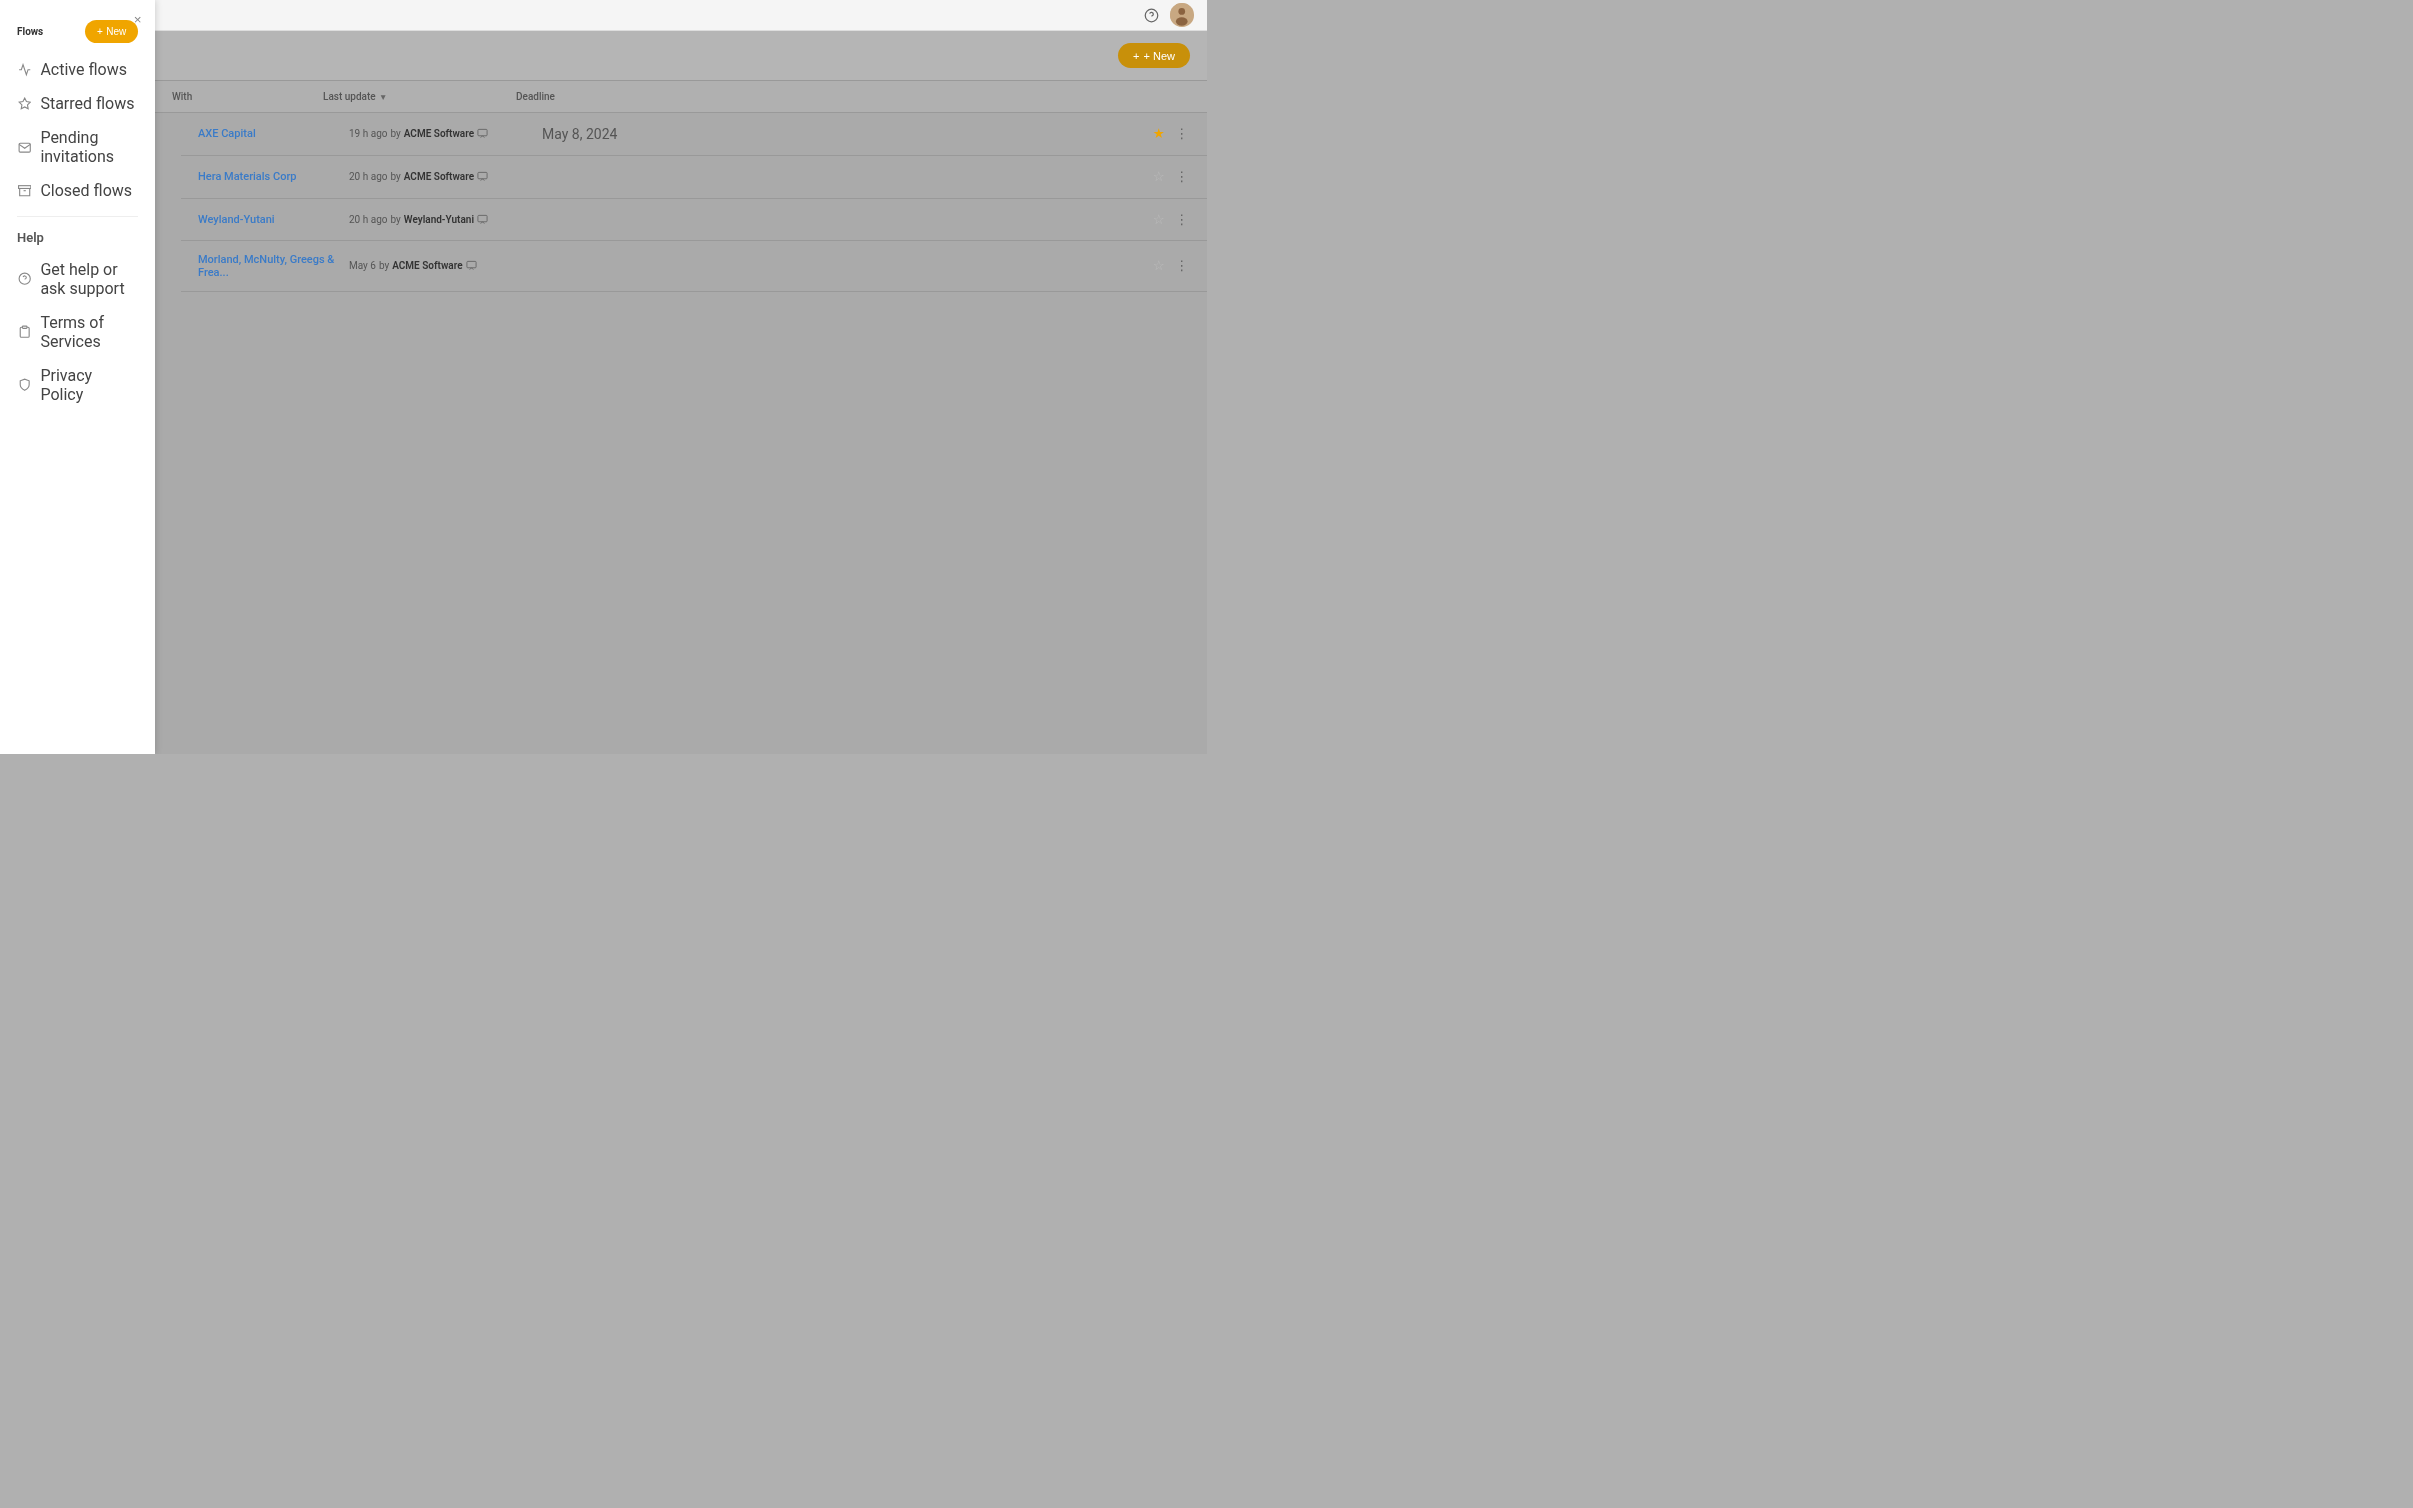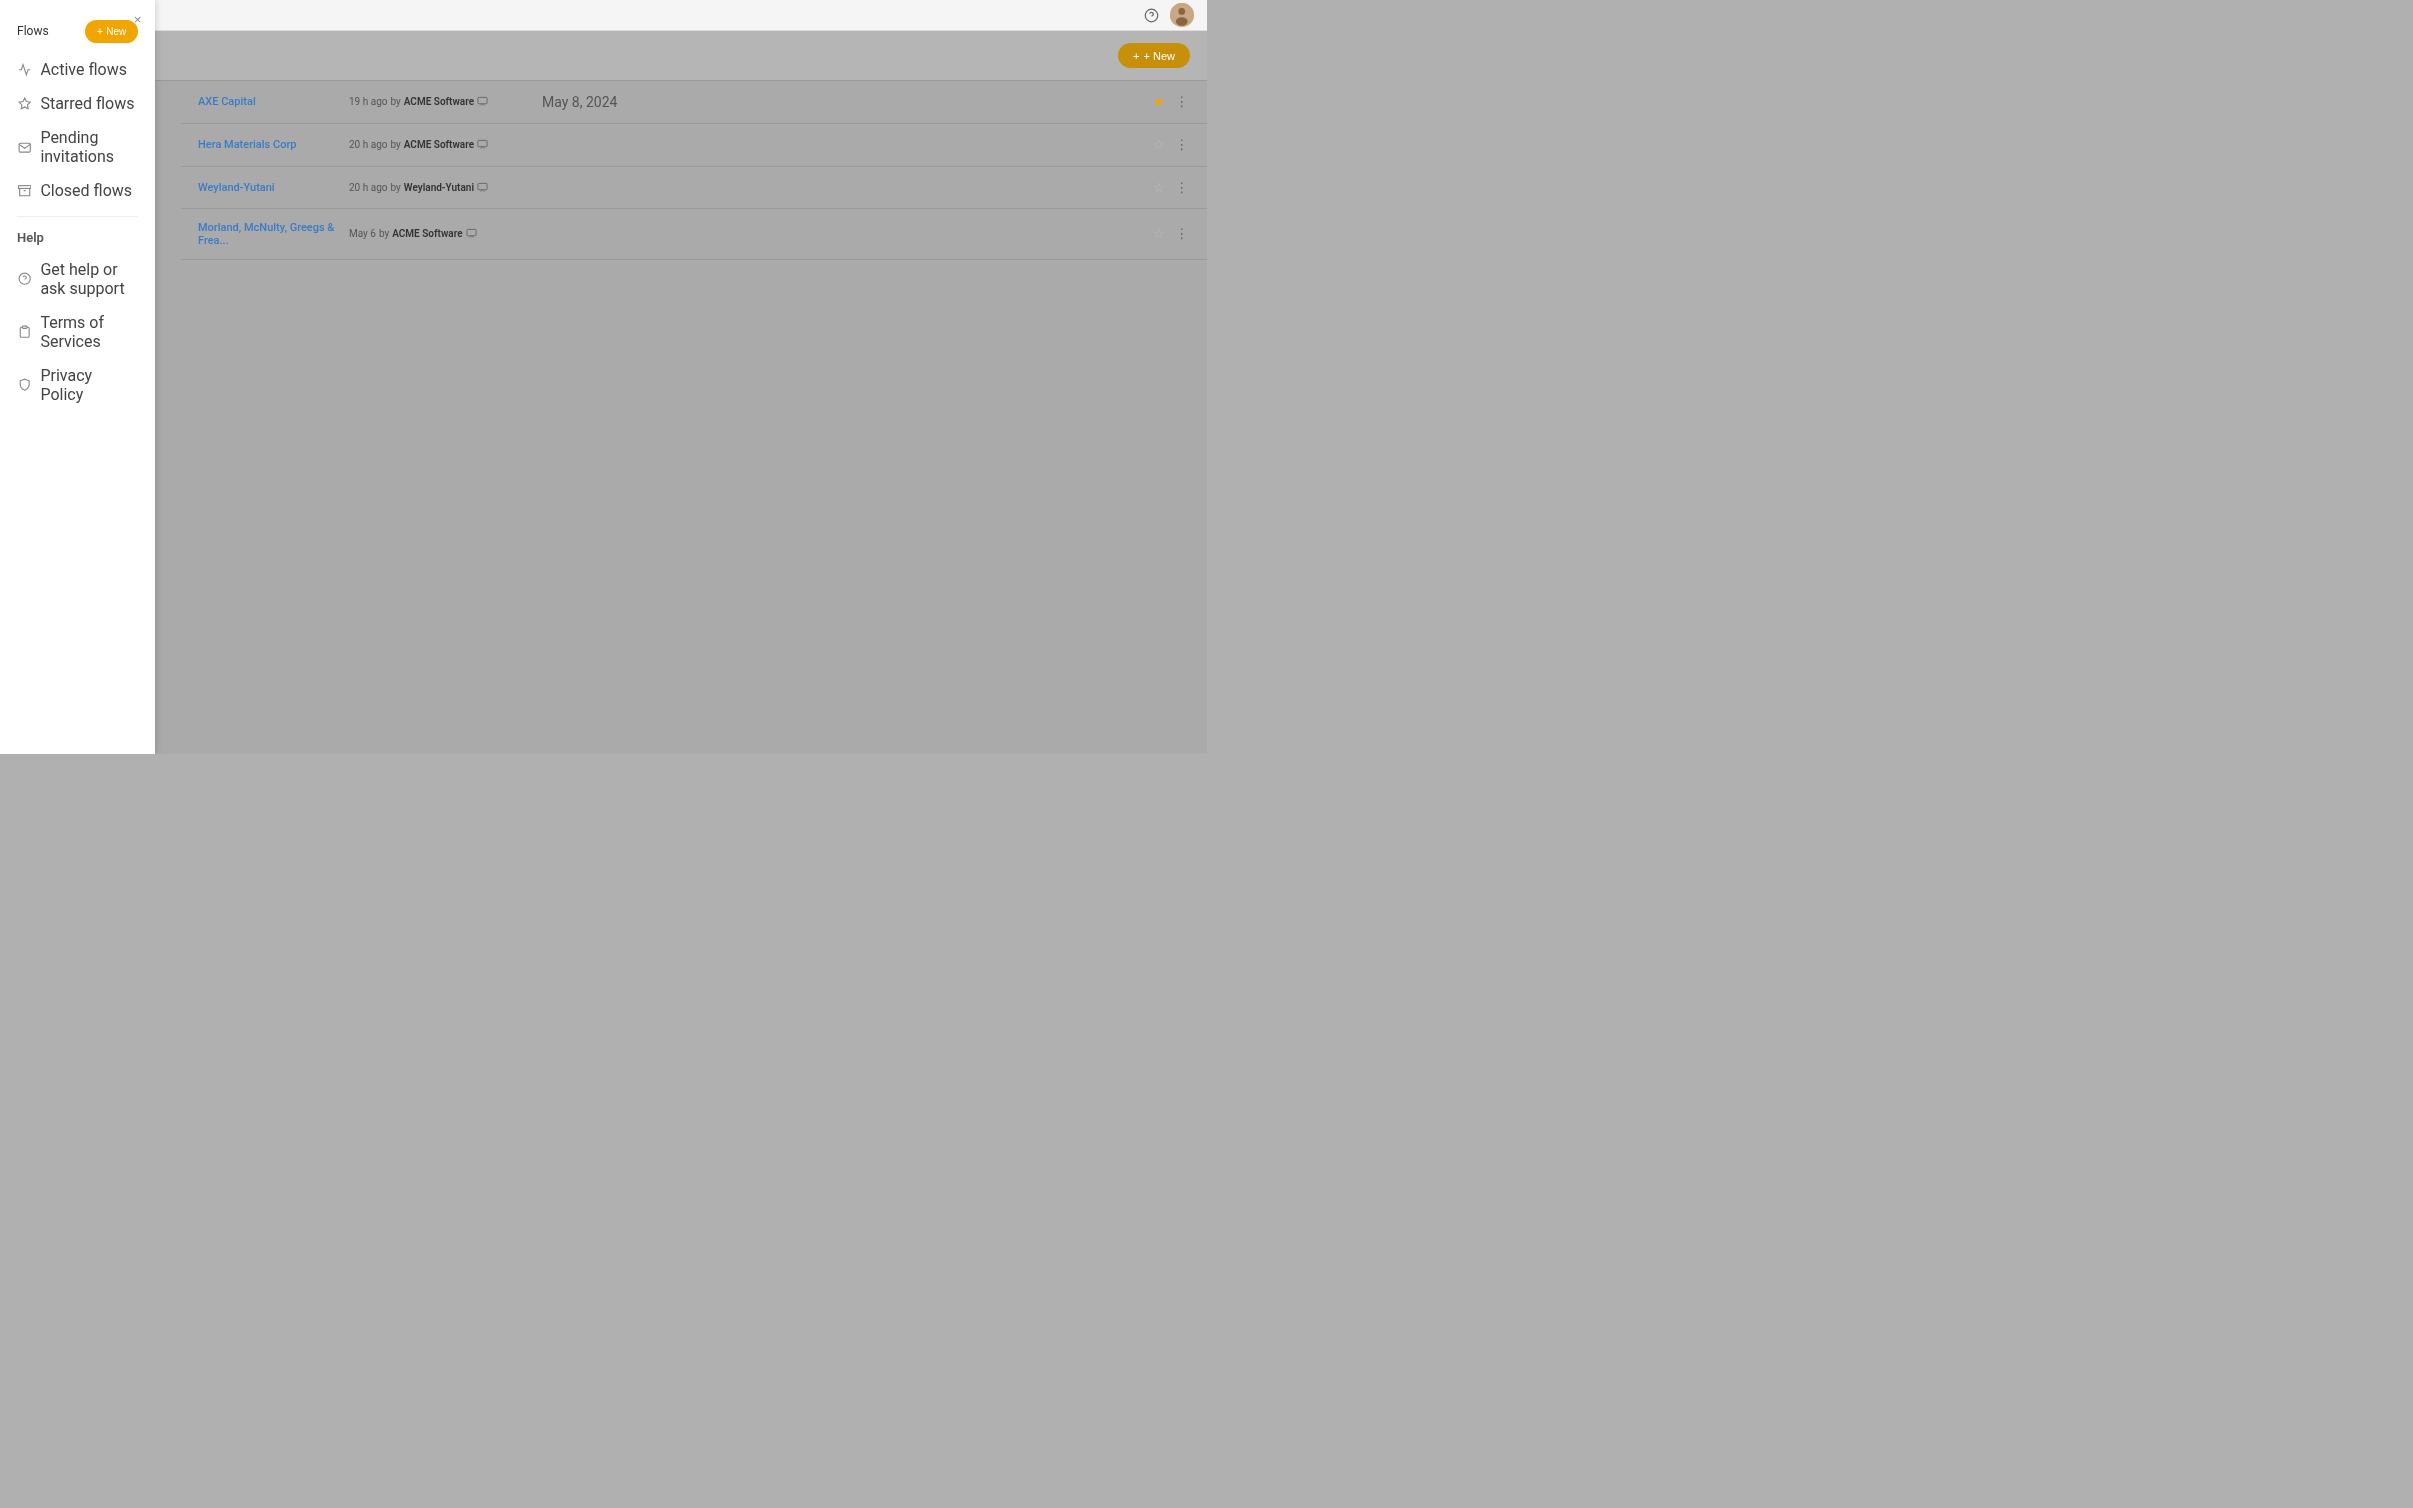--- a/index.html
+++ b/index.html
@@ -193,22 +193,22 @@
       right: 13.4px;
       background: none;
       border: none;
       cursor: pointer;
       color: #888;
       font-size: 13.4px;
       line-height: 1;
     }
 
     .sidebar-section-title {
-      font-size: 12px;
-      font-weight: 400;
+      font-size: 10px;
+      font-weight: 700;
       color: #333;
       padding: 6.7px 17px 8.4px 17px;
     }
 
     .sidebar-new-btn {
       background: #f0a500;
       color: white;
       border: none;
       border-radius: 17px;
       padding: 5.9px 11.7px;
@@ -285,20 +285,32 @@
 <div class="content-panel">
   <div class="content-header">
     <button class="new-btn-main">
       <span>+</span>
       <span>+ New</span>
     </button>
   </div>
 
   <div class="table-area">
 
+    <div class="table-header-row">
+      <div class="col-with">
+        <span>With</span>
+      </div>
+      <div class="col-update">
+        <span>Last update</span>
+        <span class="sort-arrow">▼</span>
+      </div>
+      <div class="col-deadline">
+        <span>Deadline</span>
+      </div>
+    </div>
 
     <div class="table-row">
       <div class="row-company col-with">AXE Capital</div>
       <div class="row-update col-update">
         <span>19 h ago</span>
         <span class="by-label"> by </span>
         <span class="by-name">ACME Software</span>
         <span class="msg-icon">
           <svg width="11" height="11" viewBox="0 0 24 24" fill="none" stroke="#666" stroke-width="2">
             <rect x="2" y="3" width="20" height="14" rx="2"></rect>

